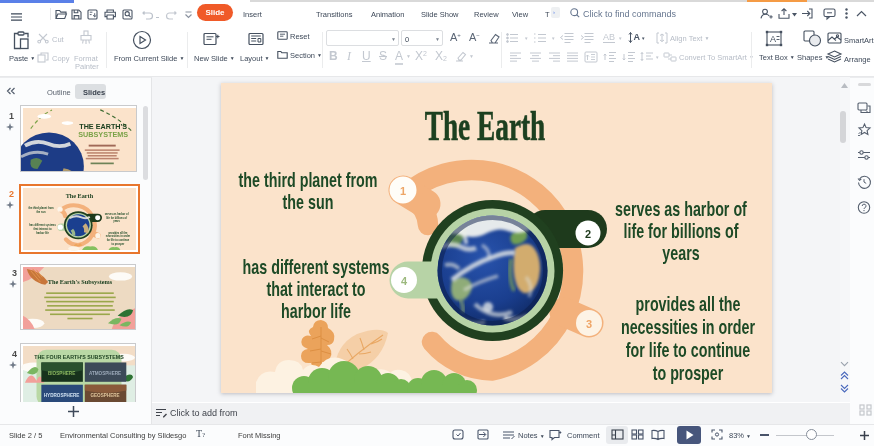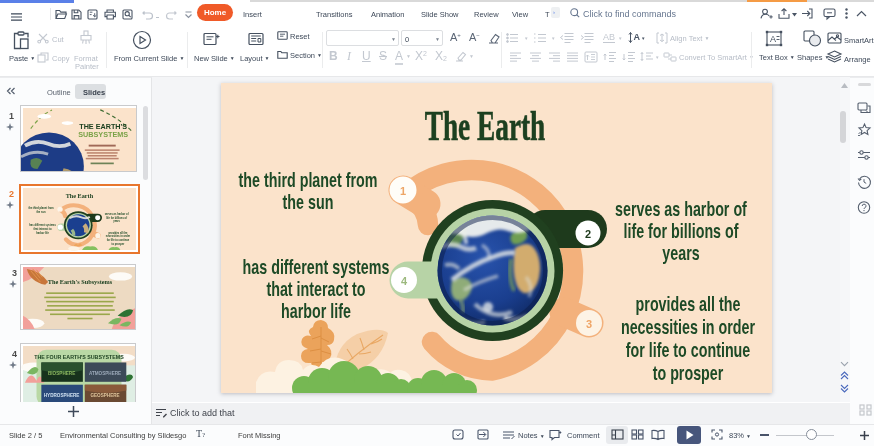--- a/index.html
+++ b/index.html
@@ -82,21 +82,21 @@
       <path d="M2.5 1.5L1 3l1.5 1.5M1.2 3h6.3a3 3 0 0 1 0 6H4"></path>
     </svg>
 <rect class="abs" style="left:156px;top:16.5px;width:2.5px;height:1.5px;background:#bcc2cb;"></rect>
 <svg style="left:165px;top:10px;" width="12" height="9" fill="none" stroke="#c3c8d0" stroke-width="1.2">
       <path d="M9.5 1.5L11 3 9.5 4.5M10.8 3H4.5a3 3 0 0 0 0 6H8"></path>
     </svg>
 <svg style="left:184px;top:11px;" width="9" height="7" fill="none" stroke="#8b93a0" stroke-width="1.2">
       <path d="M1.5 1h6M1.5 3.5l3 3 3-3"></path>
     </svg>
 
-<div id="homepill">Home</div>
+<div id="homepill">Slide</div>
 <span class="tab" style="left:243px;">Insert</span>
 <span class="tab" style="left:277px;margin-top:42px;">Design</span>
 <span class="tab" style="left:316px;">Transitions</span>
 <span class="tab" style="left:371px;">Animation</span>
 <span class="tab" style="left:421px;">Slide Show</span>
 <span class="tab" style="left:474px;">Review</span>
 <span class="tab" style="left:512px;">View</span>
 <span class="tab" style="left:545px;">T</span>
 <div class="abs" style="left:551px;top:7px;width:9px;height:11px;background:#eef0f2;border-radius:2px;"></div>
 <span class="abs" style="left:553px;top:9px;font-size:6px;color:#5a80e8;">›</span>
@@ -619,21 +619,21 @@
       <rect x="1" y="7" width="4" height="4"></rect>
       <rect x="8" y="7" width="4" height="4"></rect>
     </svg>
 
 
 <div id="notesbar" class="abs"></div>
 <svg style="left:155px;top:408px;" width="12" height="10" fill="none" stroke="#3f434b" stroke-width="1">
       <path d="M1 1.5h10M1 4.5h6M1 7.5h4"></path>
       <path d="M8 8.5l3-3 1 1-3 3H8z" fill="#3f434b" stroke="none"></path>
     </svg>
-<span id="notestext" class="abs">Click to add that</span>
+<span id="notestext" class="abs">Click to add from</span>
 
 
 <div id="statusbar" class="abs"></div>
 <span class="sbtext" style="left:9px;">Slide 2 / 5</span>
 <span class="sbtext" style="left:60px;">Environmental Consulting by Slidesgo</span>
 <span class="sbtext" style="left:210px;padding-left:28px;">Font Missing</span>
 <span class="abs" style="left:196px;top:428px;font-size:10px;color:#3d4858;font-family:'Liberation Serif',serif;">T<span style="font-size:7px;">?</span></span>
 <svg style="left:452px;top:429px;" width="12" height="11" fill="none" stroke="#49546a" stroke-width="1.1">
       <rect x="1" y="1" width="10" height="9" rx="2"></rect>
       <path d="M4.5 5.5L6 7l2.5-3" stroke-width="1"></path>

